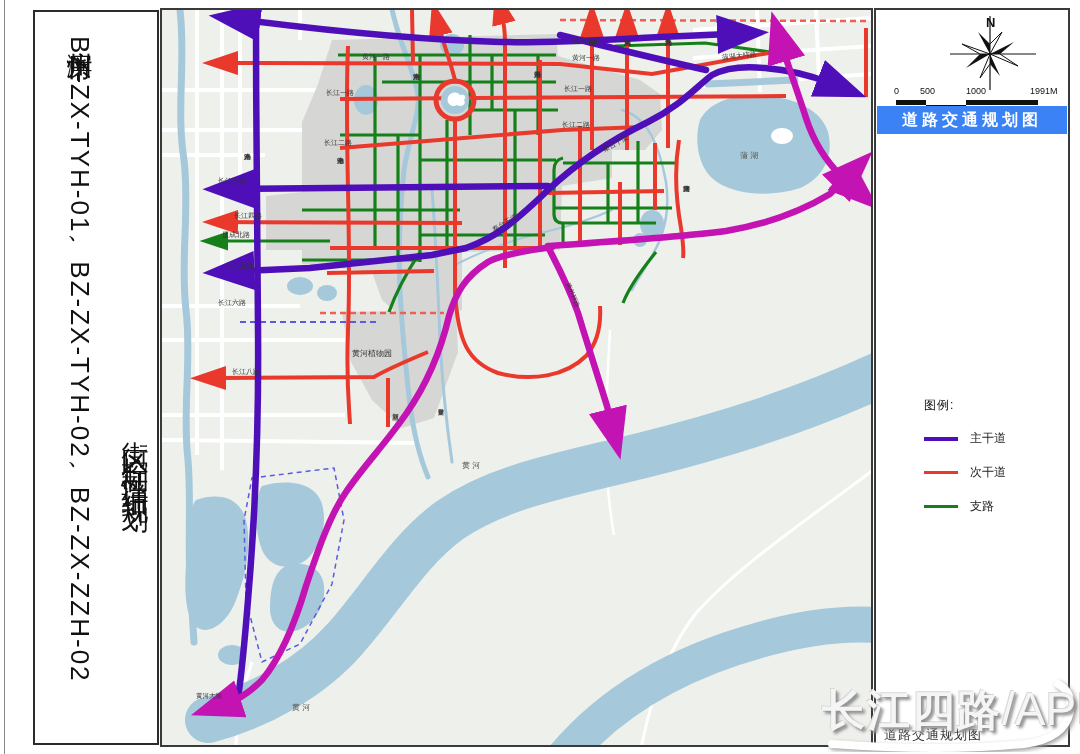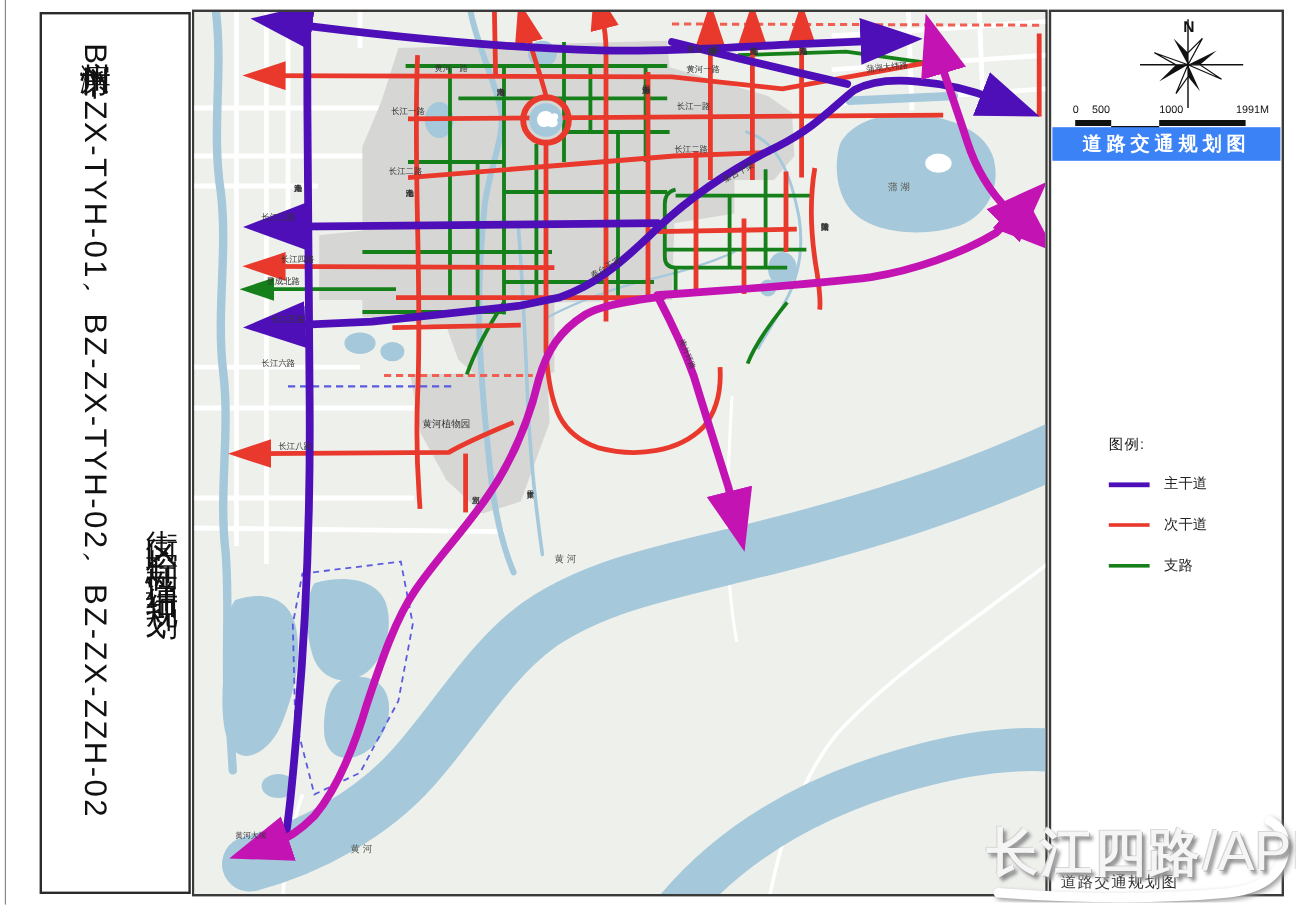--- a/index.html
+++ b/index.html
@@ -17,29 +17,29 @@
   .mapframe{position:absolute;left:160px;top:8px;width:713px;height:739px;
     border:2px solid #3a3a3a;box-sizing:border-box;background:#eef0ec;}
   svg.mapsvg{position:absolute;left:0;top:0;}
   
   .panel{position:absolute;left:874px;top:8px;width:196px;height:739px;
     border:2px solid #3a3a3a;box-sizing:border-box;background:#fff;}
   .compass{position:absolute;left:60px;top:4px;width:110px;height:80px;}
   .scalebar{position:absolute;left:14px;top:76px;width:170px;height:26px;}
   .scale-ticks{position:relative;height:12px;font-size:9px;color:#111;}
   .scale-ticks span{position:absolute;top:0;}
-  .t0{left:4px;} .t500{left:20px;} .t1000{left:76px;} .t2000{left:140px;}
+  .t0{left:4px;} .t500{left:30px;} .t1000{left:76px;} .t2000{left:140px;}
   .bar{position:relative;height:12px;}
   .bar i{position:absolute;display:block;background:#111;height:5px;}
   .seg1{left:6px;top:2px;width:30px;} .seg2{left:36px;top:7px;width:40px;} .seg3{left:76px;top:2px;width:72px;}
   .mtitle{position:absolute;left:1px;top:96px;width:190px;height:28px;background:#3b82f6;
     color:#fff;font-size:16px;font-weight:bold;letter-spacing:4px;display:flex;
     align-items:center;justify-content:center;}
   .legend{position:absolute;left:48px;top:352px;width:140px;}
-  .legend-title{font-size:12px;color:#111;margin-bottom:16px;letter-spacing:1px;}
+  .legend-title{font-size:12px;color:#111;margin-bottom:16px;letter-spacing:1px;margin-top:35px;}
   .lrow{display:flex;align-items:center;margin-bottom:17px;}
   .lline{width:34px;height:0;border-top-style:solid;margin-right:12px;}
   .lline.p{border-top-width:4px;border-top-color:#4e0fb8;}
   .lline.r{border-top-width:3px;border-top-color:#e8392c;}
   .lline.g{border-top-width:3px;border-top-color:#15801a;}
   .llabel{font-size:12px;color:#222;}
   .credit{position:absolute;left:8px;top:716px;font-size:13px;color:#333;letter-spacing:1px;white-space:nowrap;}
   
   .watermark{position:absolute;left:812px;top:672px;width:268px;height:80px;pointer-events:none;}
   .wm-text{position:absolute;left:10px;top:10px;font-size:43px;font-weight:bold;color:#f5f5f5;

